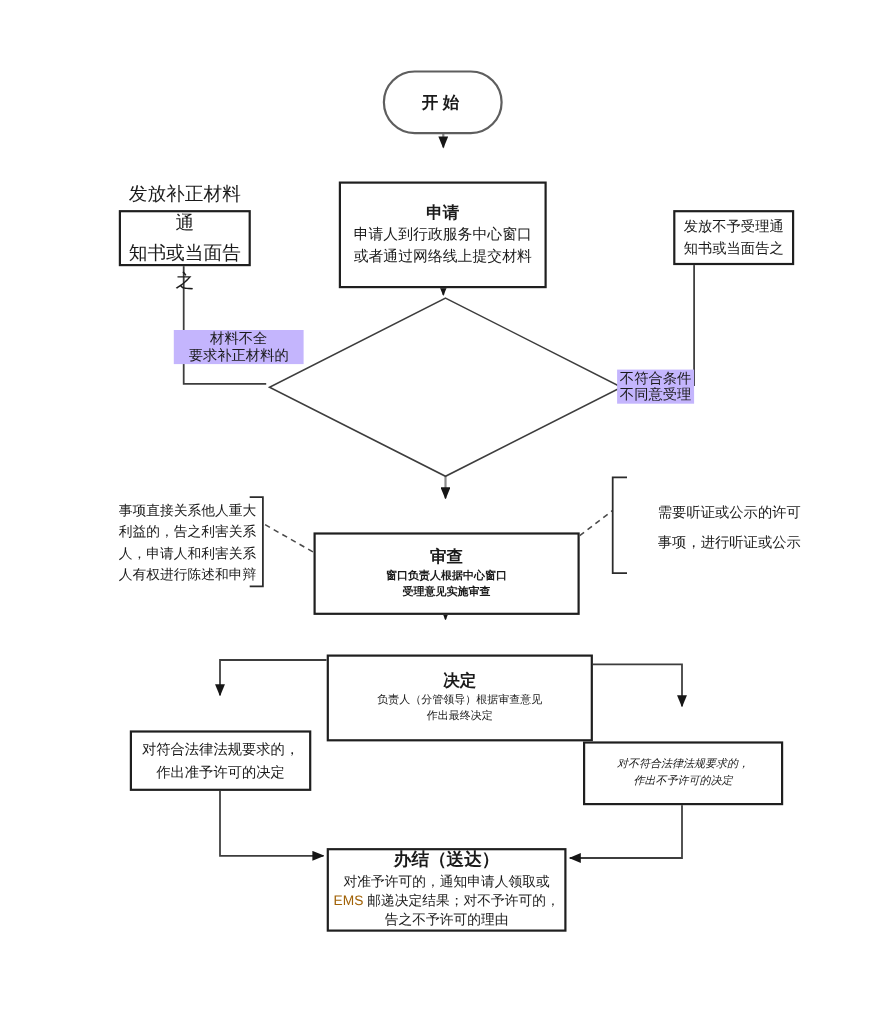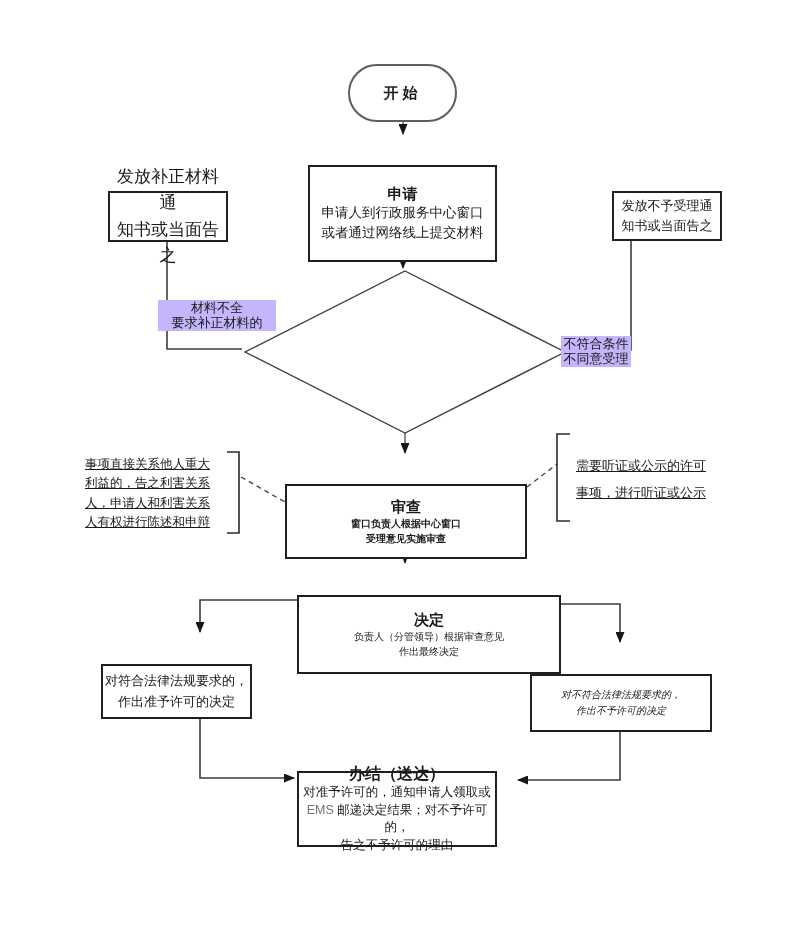--- a/index.html
+++ b/index.html
@@ -16,21 +16,21 @@
   }
   .rect{border:2px solid #1f1f1f;}
   .pill{border:2px solid #5e5e5e;border-radius:30px;font-weight:bold;font-size:15px;letter-spacing:4px;}
   .box-title{font-weight:bold;font-size:15px;line-height:1.3;white-space:pre-line;}
   .box-body{font-size:13px;line-height:1.5;white-space:pre-line;}
   .diamond-text{position:absolute;z-index:1;text-align:center;background:transparent;}
   .edge-label{
     position:absolute;z-index:2;background:#c4b5fd;font-size:13px;line-height:1.18;
     text-align:center;white-space:pre-line;
   }
-  .note{position:absolute;z-index:1;text-align:left;white-space:pre-line;text-decoration:underline;}
+  .note{position:absolute;z-index:1;text-align:right;white-space:pre-line;}
   .small{font-size:12px;}
 </style>
 </head>
 <body>
 
 <div id="canvas">
 
   <svg id="wires" width="793" height="932" viewBox="0 0 793 932">
     <defs>
       <marker id="arr" markerWidth="11" markerHeight="9" refX="10" refY="4.5" orient="auto" markerUnits="userSpaceOnUse">
@@ -96,37 +96,37 @@
   </div>
 
   <div class="note" style="left:85px;top:455px;width:148px;font-size:12.5px;line-height:1.55;">事项直接关系他人重大
 利益的，告之利害关系
 人，申请人和利害关系
 人有权进行陈述和申辩</div>
 
   <div class="note" style="left:576px;top:452px;width:152px;font-size:13px;line-height:2.1;">需要听证或公示的许可
 事项，进行听证或公示</div>
 
-  <div class="node rect" style="left:297px;top:566px;width:264px;height:79px;">
+  <div class="node rect" style="left:297px;top:566px;width:242px;height:79px;">
     <div class="box-title">决定</div>
     <div class="box-body" style="font-size:10px;">负责人（分管领导）根据审查意见
 作出最终决定</div>
   </div>
 
-  <div class="node rect" style="left:101px;top:635px;width:151px;height:55px;">
+  <div class="node rect" style="left:118px;top:635px;width:165px;height:55px;">
     <div class="box-body" style="font-size:13px;line-height:1.6;">对符合法律法规要求的，
 作出准予许可的决定</div>
   </div>
 
   <div class="node rect" style="left:530px;top:645px;width:182px;height:58px;">
     <div class="box-body" style="font-size:10px;line-height:1.6;font-style:italic;">对不符合法律法规要求的，
 作出不予许可的决定</div>
   </div>
 
-  <div class="node rect" style="left:297px;top:742px;width:200px;height:76px;">
+  <div class="node rect" style="left:297px;top:742px;width:218px;height:76px;">
     <div class="box-title" style="font-size:16px;">办结（送达）</div>
     <div class="box-body" style="font-size:12.5px;line-height:1.4;white-space:pre-line;"><span>对准予许可的，通知申请人领取或
-</span><span id="ems" style="color: #737373;">EMS</span><span> 邮递决定结果；对不予许可的，
+</span><span id="ems" style="color: #a16207;">EMS</span><span> 邮递决定结果；对不予许可的，
 告之不予许可的理由</span></div>
   </div>
 
 
 </div>
 
 </body></html>

